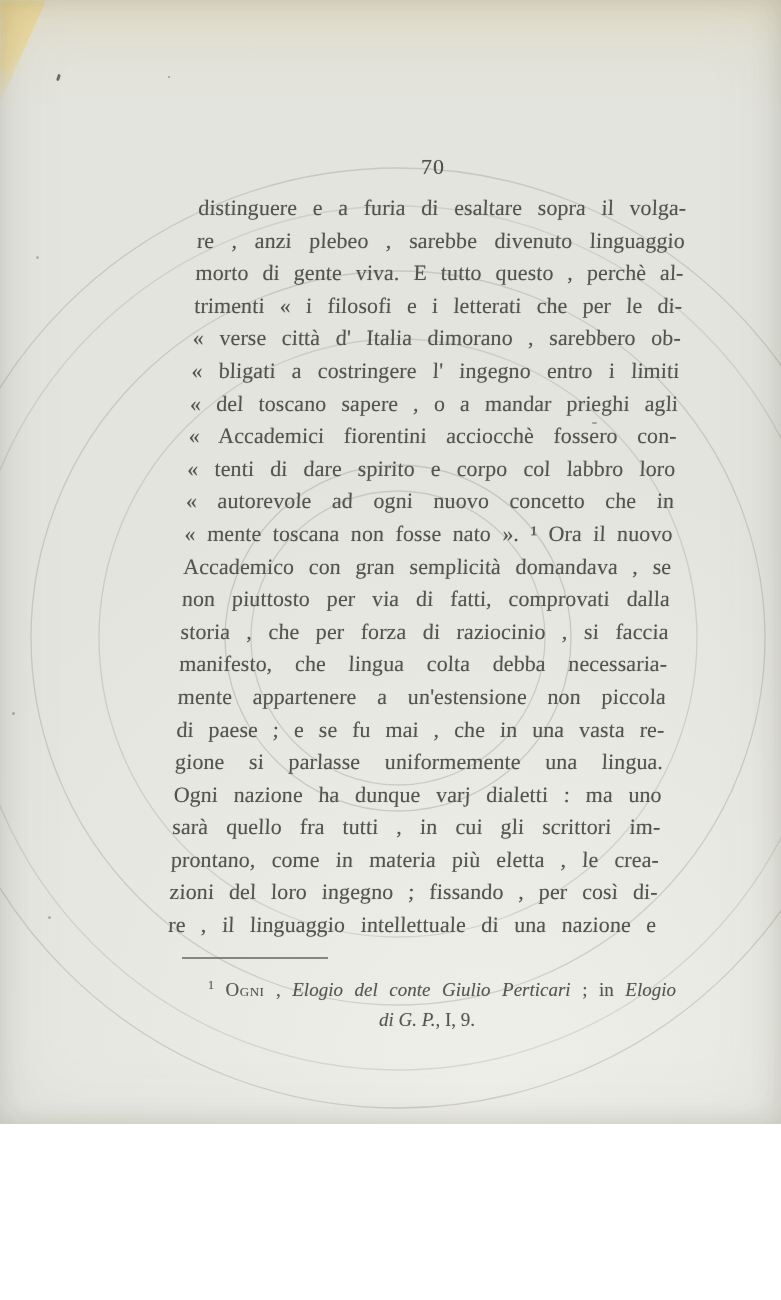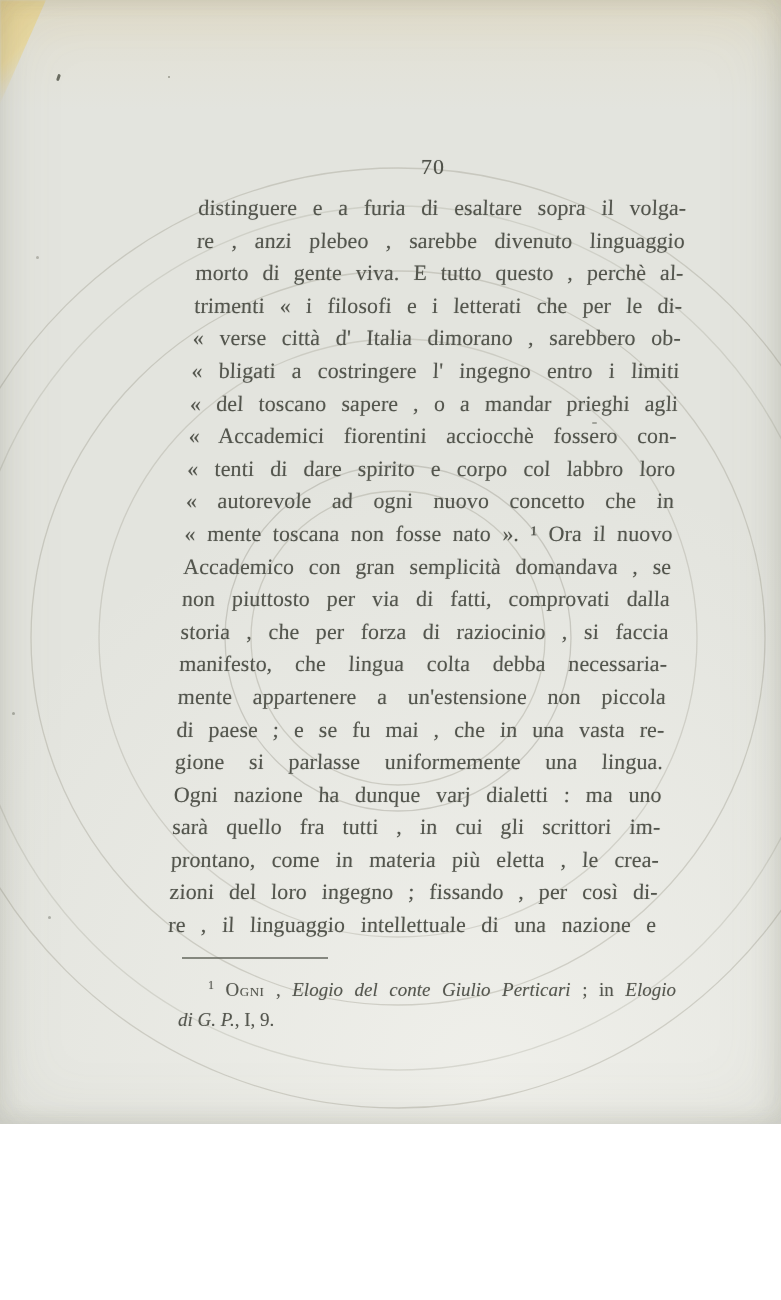--- a/index.html
+++ b/index.html
@@ -88,21 +88,21 @@
     line-height: 30px;
     color: #55574f;
     text-shadow: 0 0 1px rgba(85,87,79,0.35);
   }
   .fn-line1 {
     padding-left: 30px;
     text-align: justify;
     text-align-last: justify;
     white-space: nowrap;
   }
-  .fn-line2 { text-align: left; }
+  .fn-line2 { text-align: center; }
   .smallcaps { font-variant: small-caps; letter-spacing: 0.5px; }
   sup { font-size: 12px; line-height: 0; }
   i { font-style: italic; }
 </style>
 </head>
 <body>
 
 <div class="page">
 
   <svg class="watermark" width="781" height="1300" viewBox="0 0 781 1300">

